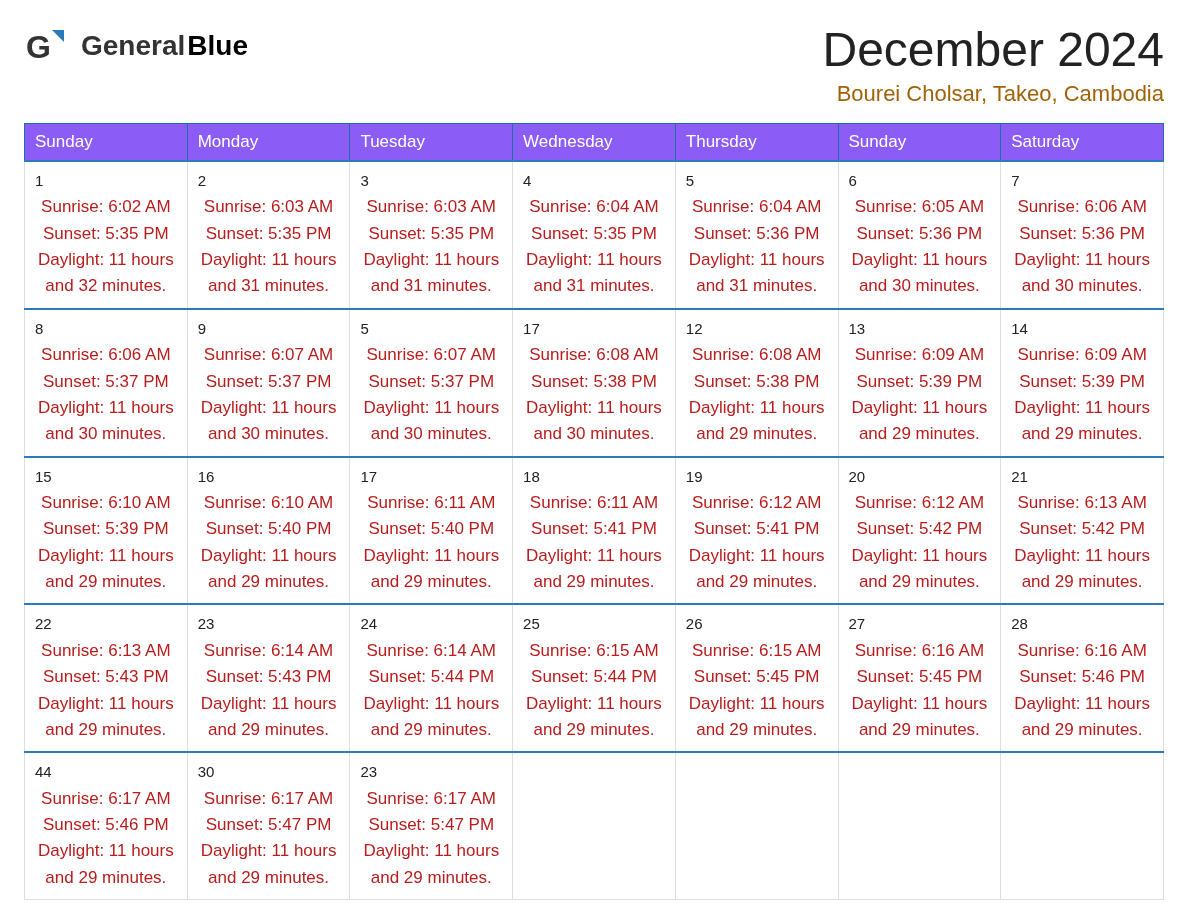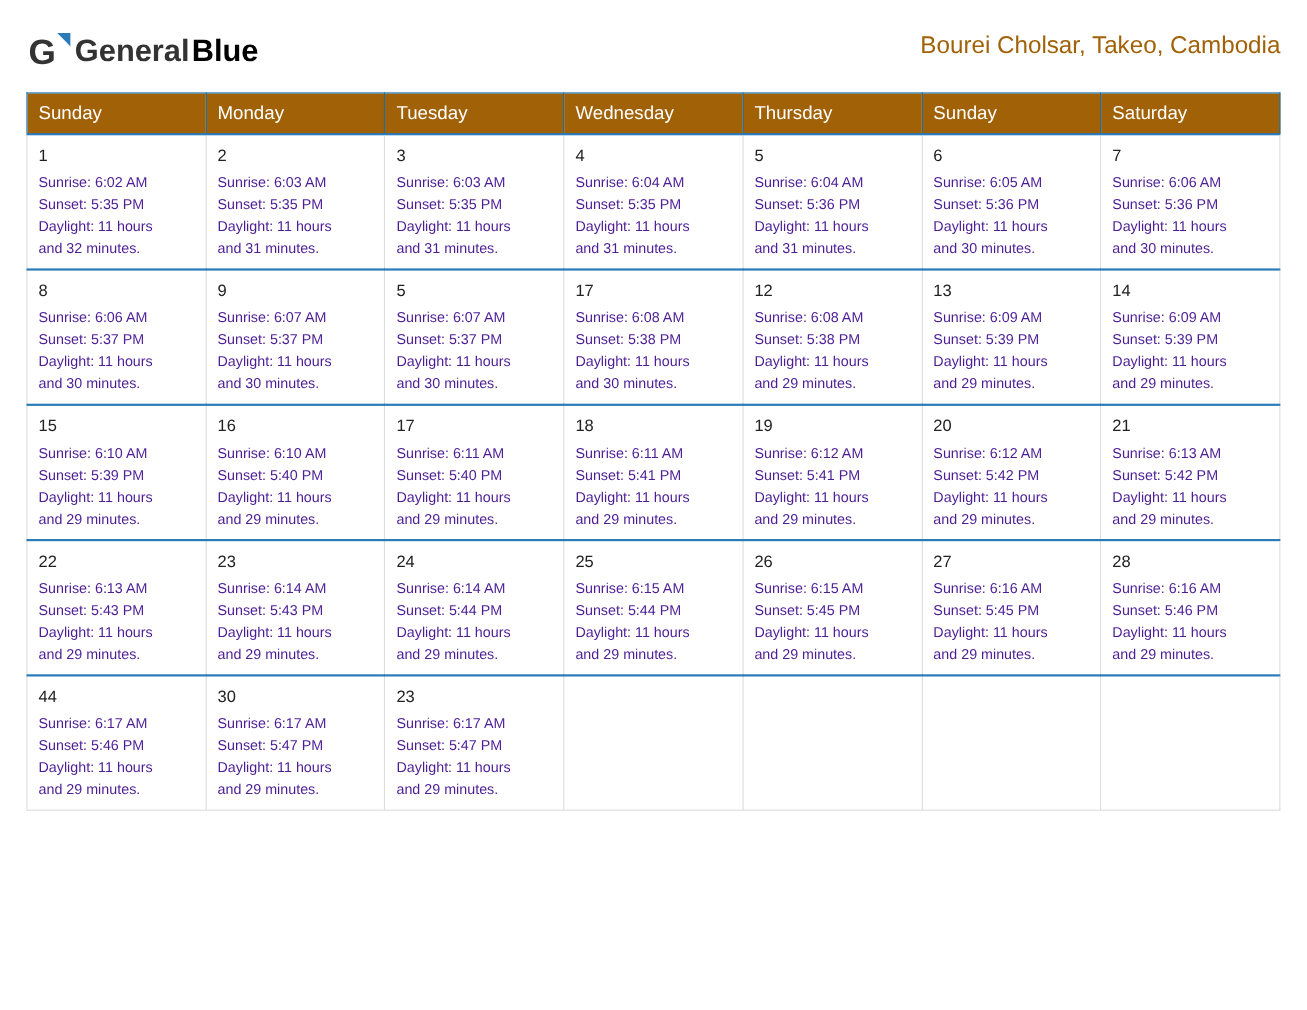--- a/index.html
+++ b/index.html
@@ -33,21 +33,21 @@
     .location {
       font-size: 22px;
       color: #a16207;
       margin-top: 4px;
     }
     table {
       width: 100%;
       border-collapse: collapse;
     }
     thead tr {
-      background-color: #a16207;
+      background-color: #8b5cf6;
     }
     thead th {
       color: #fff;
       font-size: 17px;
       font-weight: normal;
       padding: 8px 10px;
       text-align: left;
       border: 1px solid #1a6fa8;
     }
     tbody tr {
@@ -65,23 +65,24 @@
       width: 14.28%;
     }
     .day-number {
       font-size: 15px;
       font-weight: normal;
       color: #222;
       display: block;
       margin-bottom: 2px;
     }
     .day-info {
-      font-size: 13px;
-      color: #4c1d95;
+      font-size: 17px;
+      color: #b91c1c;
       line-height: 1.55;
+      text-align: center;
     }
     tbody td:empty {
       background: #fff;
     }
     .logo-row {
       display: flex;
       align-items: center;
     }
   </style>
 </head>
@@ -90,28 +91,29 @@
 <div class="header">
   <div class="logo">
     <div class="logo-row">
       <svg width="44" height="44" viewBox="0 0 44 44">
 
         <text x="2" y="34" font-family="Arial" font-size="32" font-weight="bold" fill="#333">G</text>
 
         <polygon points="28,6 40,6 40,18" fill="#2b7bb9"></polygon>
       </svg>
       <div>
-        <div style="display:flex; align-items:baseline;">
+        <div style="display:flex; align-items:baseline;margin-left:13px;">
           <span style="font-size:28px; font-weight:bold; color:#333;">General</span>
           <span style="font-size:28px; font-weight:bold; color:#000000; margin-left:2px;">Blue</span>
         </div>
       </div>
     </div>
   </div>
   <div class="title-area">
+    <div class="month-title">December 2024</div>
     <div class="location">Bourei Cholsar, Takeo, Cambodia</div>
   </div>
 </div>
 
 <table>
   <thead>
     <tr>
     <th>Sunday</th>
         <th>Monday</th>
         <th>Tuesday</th>

